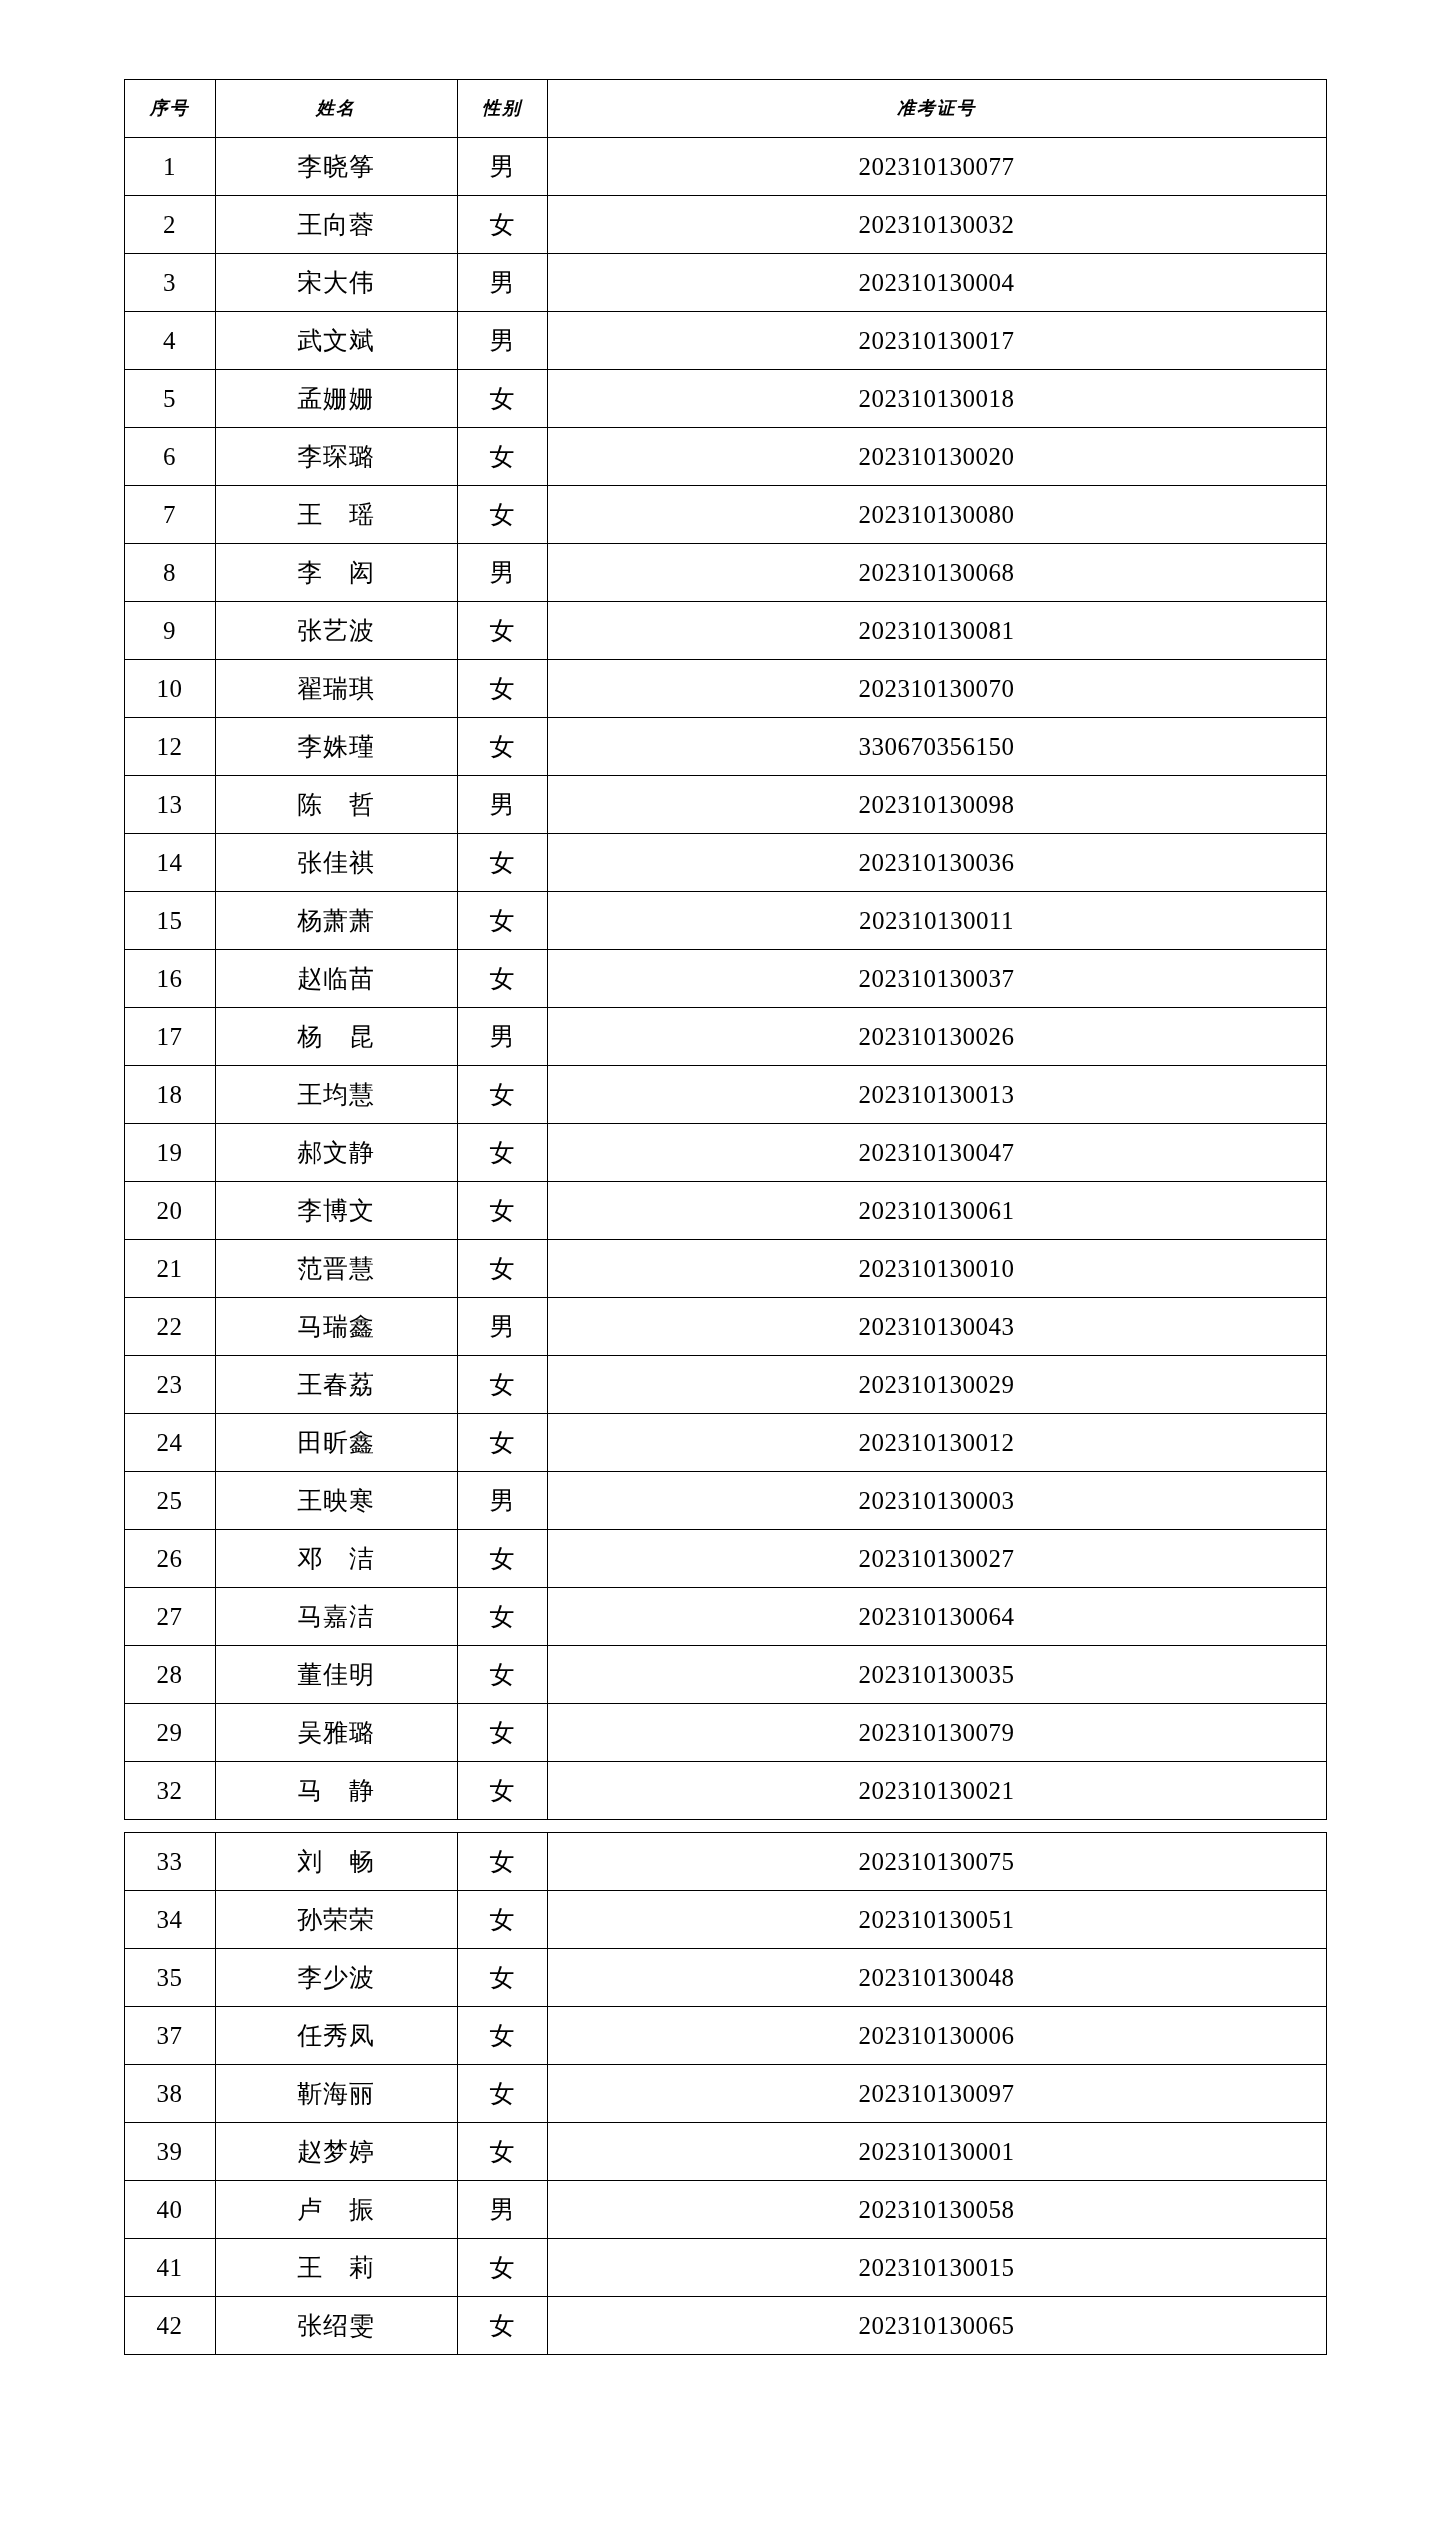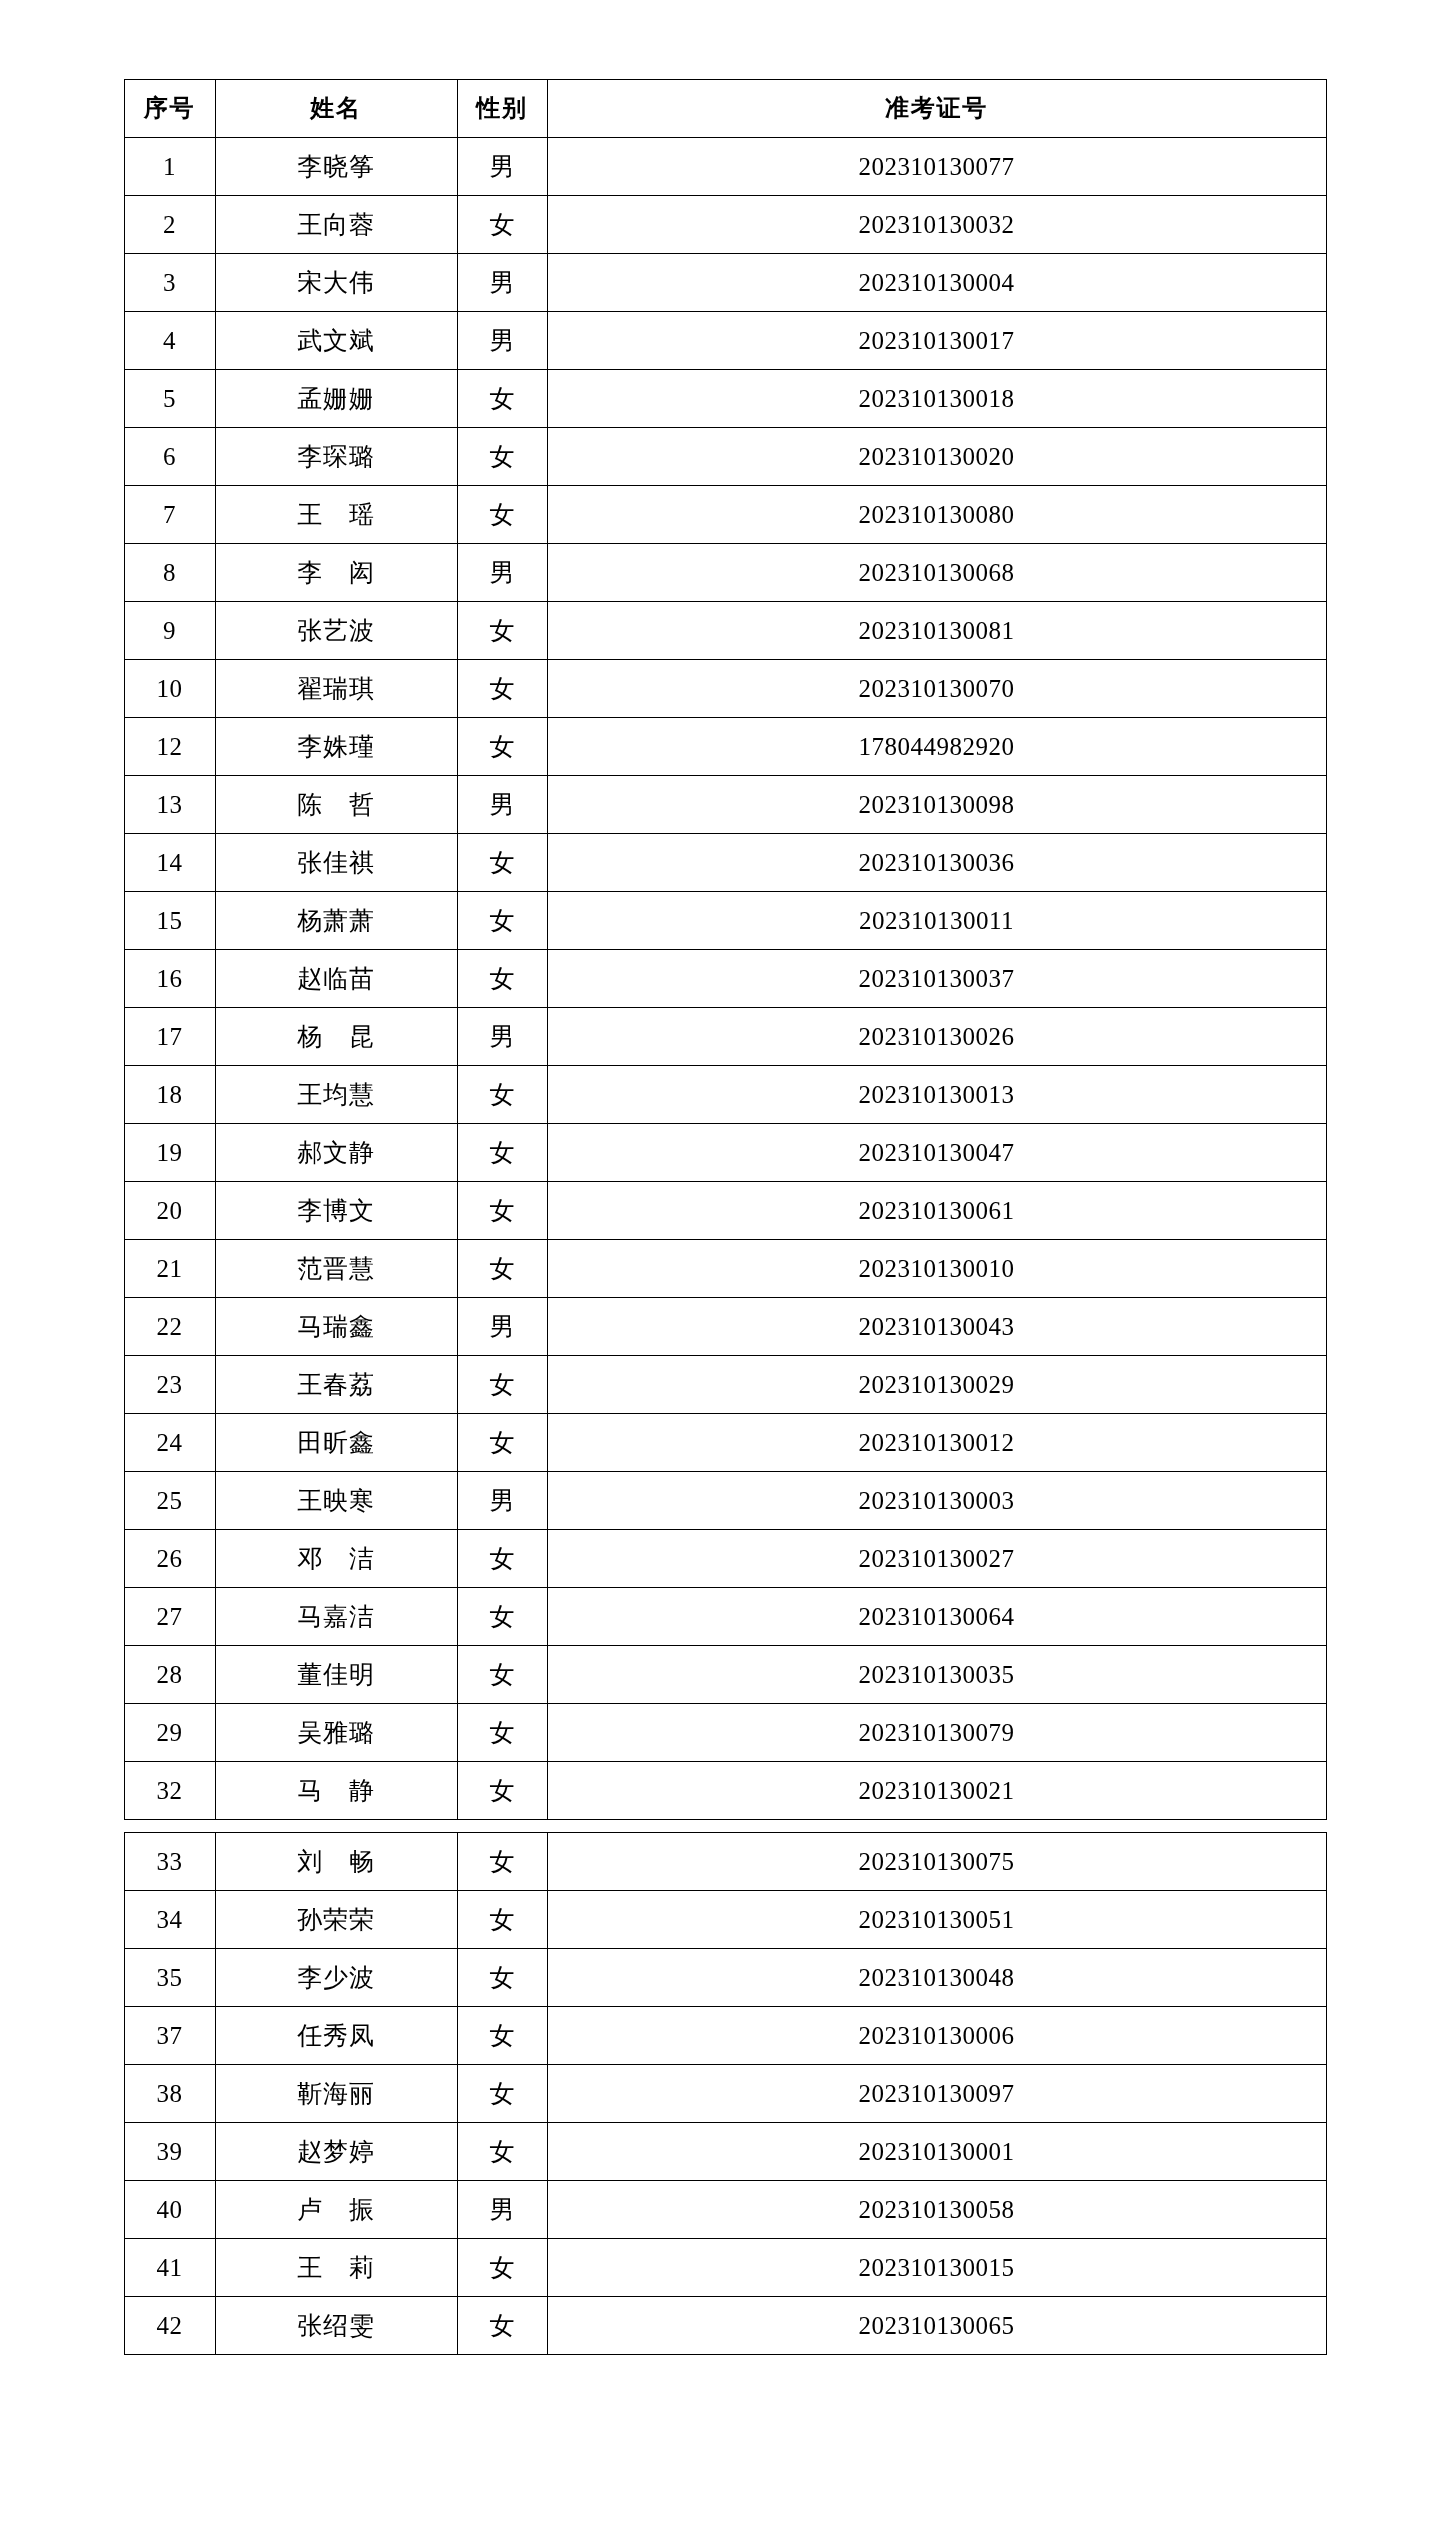--- a/index.html
+++ b/index.html
@@ -41,22 +41,23 @@
     vertical-align: middle;
     padding: 0;
     height: 57px;
     line-height: 57px;
     font-size: 25px;
     white-space: nowrap;
     overflow: hidden;
   }
   table.roster thead th {
     font-weight: bold;
-    font-size: 24px;
+    font-size: 18px;
     letter-spacing: 1.8px;
+    font-style: italic;
   }
   td.seq-cell,
   td.admit-cell {
     font-family: "Liberation Serif", "DejaVu Serif", serif;
     letter-spacing: 0.5px;
   }
   td.name-cell {
     letter-spacing: 0.9px;
     margin-left: 48px;
   }
@@ -145,21 +146,21 @@
         <tr>
           <td class="seq-cell">10</td>
           <td class="name-cell">翟瑞琪</td>
           <td class="sex-cell">女</td>
           <td class="admit-cell">202310130070</td>
         </tr>
         <tr>
           <td class="seq-cell">12</td>
           <td class="name-cell">李姝瑾</td>
           <td class="sex-cell">女</td>
-          <td class="admit-cell">178044982920</td>
+          <td class="admit-cell">330670356150</td>
         </tr>
         <tr>
           <td class="seq-cell">13</td>
           <td class="name-cell">陈　哲</td>
           <td class="sex-cell">男</td>
           <td class="admit-cell">202310130098</td>
         </tr>
         <tr>
           <td class="seq-cell">14</td>
           <td class="name-cell">张佳祺</td>

